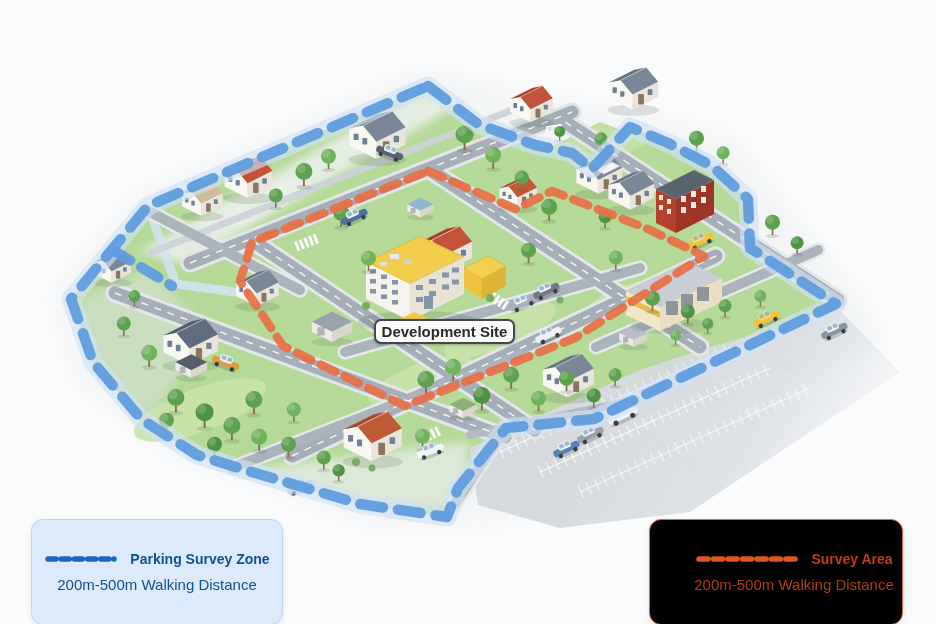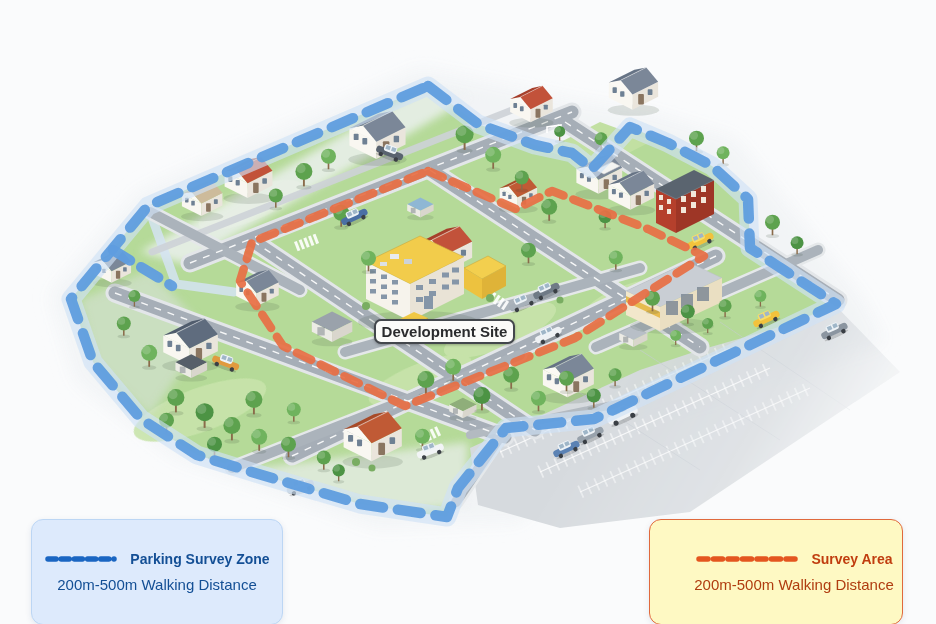--- a/index.html
+++ b/index.html
@@ -34,21 +34,21 @@
     font-size:15px;font-weight:bold;color:#2a2b2d;text-align:center;
     line-height:21px;box-shadow:0 1px 3px rgba(0,0,0,.28);
   }
 
   .legend{
     position:absolute;top:519px;height:106px;border-radius:12px;
     display:flex;flex-direction:column;align-items:center;justify-content:center;
     gap:9px;box-sizing:border-box;box-shadow:0 2px 6px rgba(30,60,120,.10);
   }
   .legend-blue{left:31px;width:252px;background:#ddeafc;border:1.5px solid #bcd6f4;}
-  .legend-orange{left:649px;width:254px;background:#fef9c3;border:1.5px solid #e0693c;padding-left:36px;}
+  .legend-orange{left:649px;width:254px;background:#000000;border:1.5px solid #e0693c;padding-left:36px;}
   .legend-row{display:flex;align-items:center;gap:12px;}
   .legend-title{font-weight:bold;font-size:14px;}
   .legend-sub{font-size:15px;}
   .legend-blue .legend-title,.legend-blue .legend-sub{color:#134f95;}
   .legend-orange .legend-title{color:#c03d0f;}
   .legend-orange .legend-sub{color:#b03d10;}
 </style>
 </head>
 <body>
 

